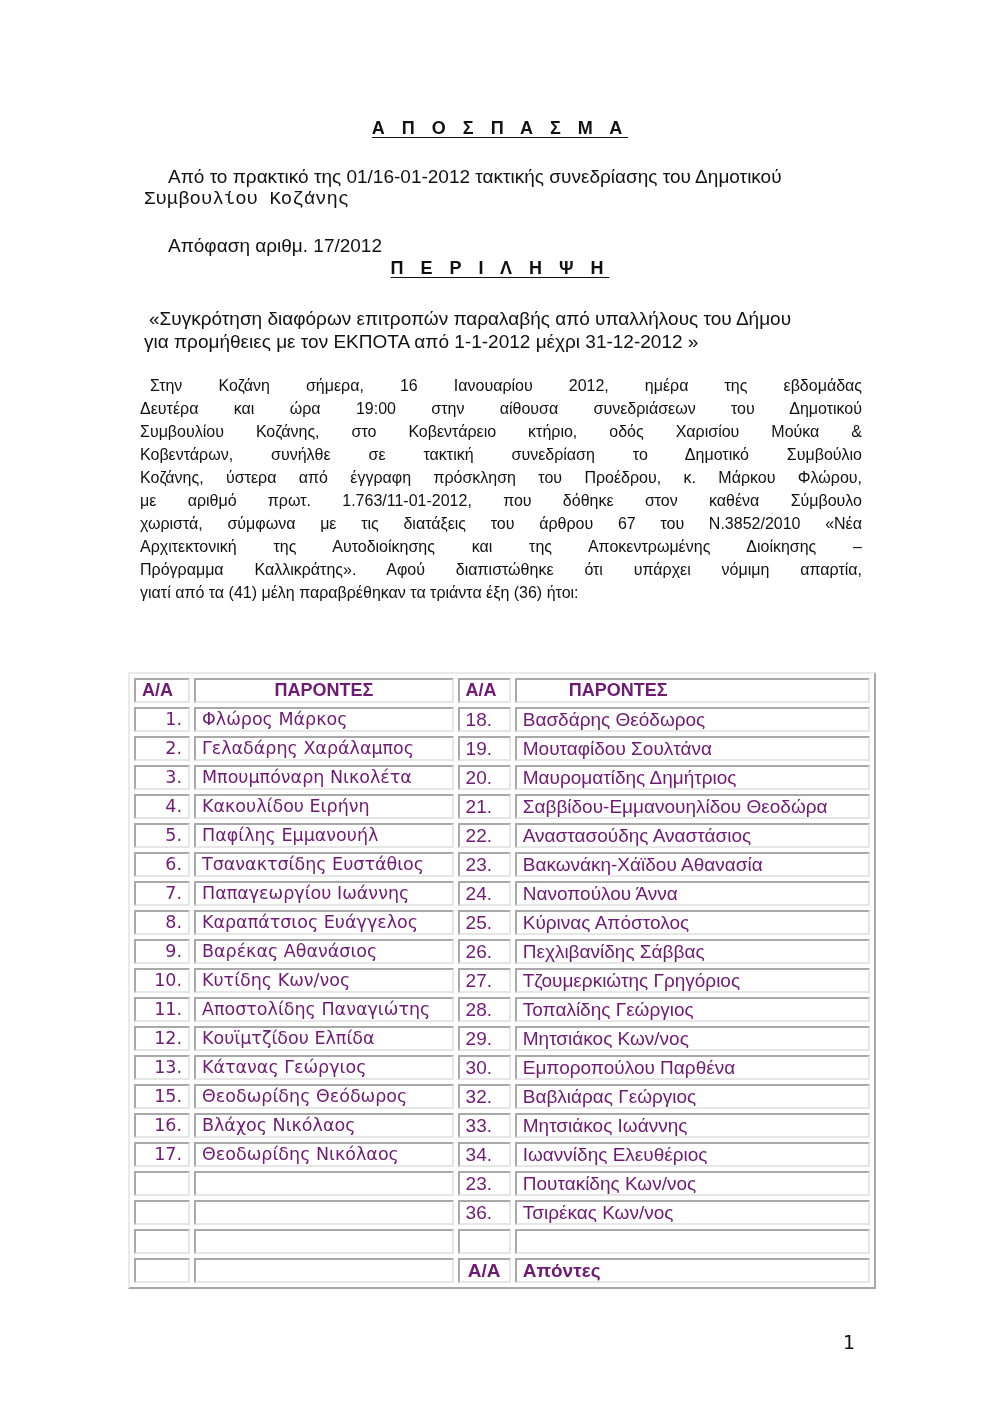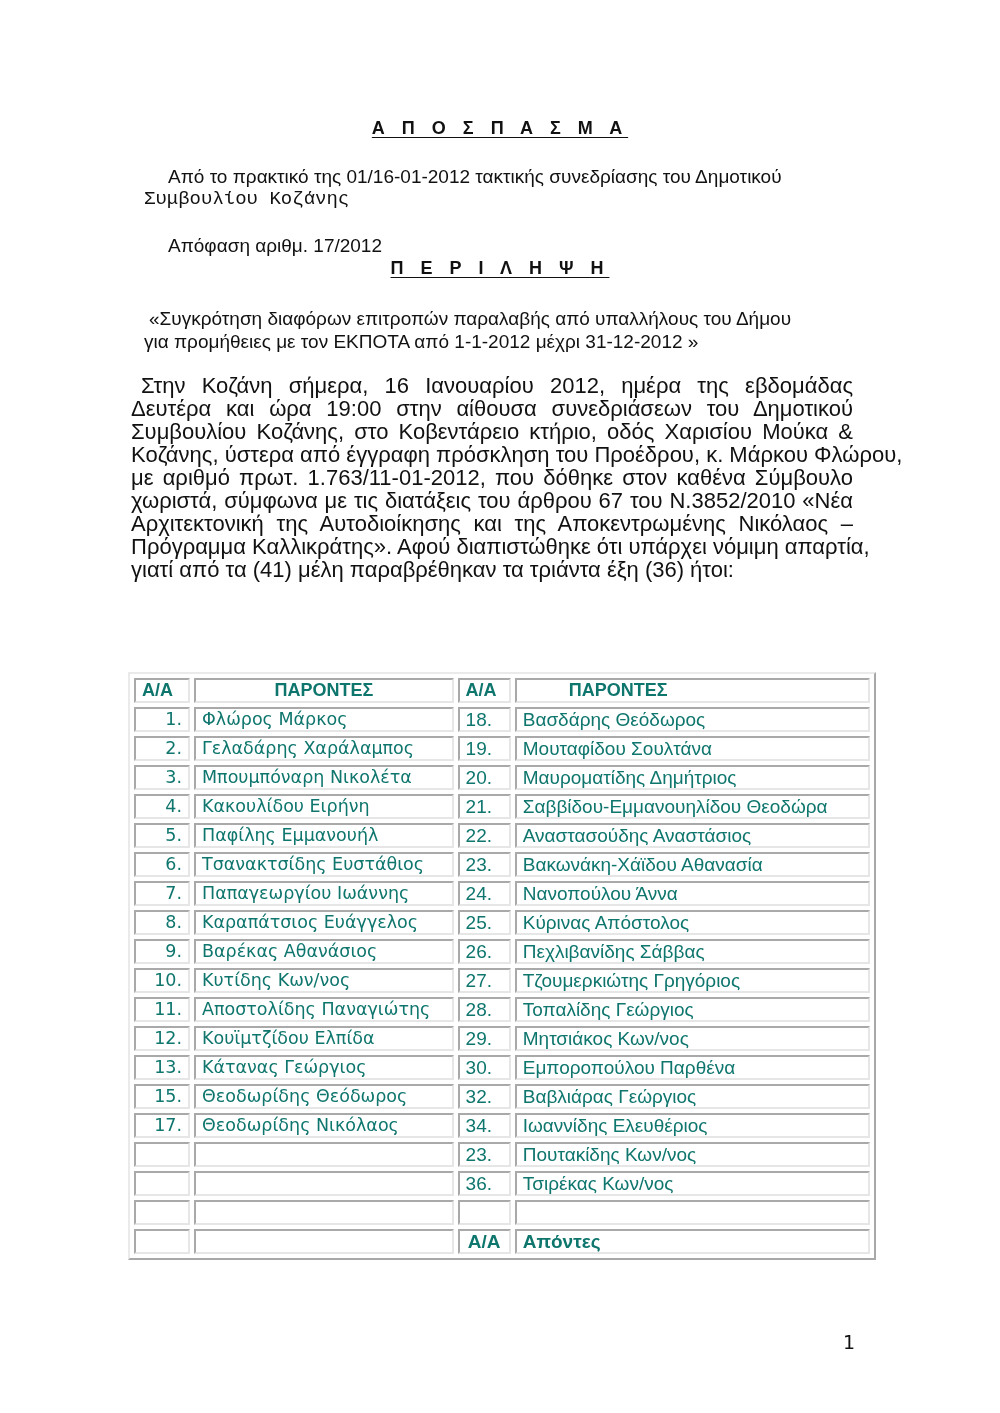--- a/index.html
+++ b/index.html
@@ -9,32 +9,32 @@
   }
   .page { position: absolute; left: 0; top: 0; width: 1000px; height: 1413px; }
   .abs { position: absolute; }
   .title {
     left: 0; width: 1000px; text-align: center;
     font-weight: bold; font-size: 18px; letter-spacing: 6px;
     text-decoration: underline; text-underline-offset: 3px;
   }
   .txt { font-size: 19px; line-height: 23px; white-space: nowrap; }
   .para {
-    left: 131px; width: 722px; font-size: 22px; line-height: 23px;
+    left: 140px; width: 722px; font-size: 16px; line-height: 23px;
     text-align: justify; text-align-last: left;
   }
   .para .ln { display: block; text-align: justify; text-align-last: justify; white-space: nowrap; height: 23px; }
   .para .ln.last { text-align-last: left; }
 
   table.members {
     position: absolute; left: 128px; top: 672px; width: 748px;
     border-collapse: separate; border-spacing: 4px;
     border-top: 2px solid #eaeaea; border-left: 2px solid #eaeaea;
     border-right: 2px solid #a8a8a8; border-bottom: 2px solid #a8a8a8;
-    font-family: "DejaVu Sans", sans-serif; font-size: 17.5px; color: #0f766e;
+    font-family: "DejaVu Sans", sans-serif; font-size: 17.5px; color: #701a75;
   }
   table.members td {
     height: 21px; padding: 0 6px; white-space: nowrap;
     border-top: 2px solid #a9a9a9; border-left: 2px solid #a9a9a9;
     border-right: 2px solid #e6e6e6; border-bottom: 2px solid #e6e6e6;
     line-height: 21px;
   }
   td.c1 { width: 52px; text-align: right; }
   td.c2 { width: 264px; }
   td.c3 { width: 43px; text-align: left; font-family: "Liberation Sans", sans-serif; font-size: 19px; }
@@ -60,24 +60,25 @@
 
   <div class="abs title" style="top:258px;">Π Ε Ρ Ι Λ Η Ψ Η</div>
 
   <div class="abs txt" style="left:149px; top:307px;">«Συγκρότηση διαφόρων επιτροπών παραλαβής από υπαλλήλους του Δήμου</div>
   <div class="abs txt" style="left:144px; top:330px;">για προμήθειες με τον ΕΚΠΟΤΑ από 1-1-2012 μέχρι 31-12-2012 »</div>
 
   <div class="abs para" style="top:374px;">
     <span class="ln" style="padding-left:10px;">Στην Κοζάνη   σήμερα,   16 Ιανουαρίου 2012, ημέρα  της   εβδομάδας</span>
     <span class="ln">Δευτέρα  και  ώρα  19:00  στην  αίθουσα συνεδριάσεων του Δημοτικού</span>
     <span class="ln">Συμβουλίου Κοζάνης, στο  Κοβεντάρειο κτήριο, οδός Χαρισίου Μούκα &amp;</span>
+    <span class="ln">Κοβεντάρων, συνήλθε σε τακτική  συνεδρίαση το  Δημοτικό  Συμβούλιο</span>
     <span class="ln">Κοζάνης, ύστερα  από έγγραφη πρόσκληση του Προέδρου, κ. Μάρκου Φλώρου,</span>
     <span class="ln">με αριθμό πρωτ. 1.763/11-01-2012, που δόθηκε στον καθένα  Σύμβουλο</span>
     <span class="ln">χωριστά, σύμφωνα  με τις διατάξεις του άρθρου 67 του Ν.3852/2010 «Νέα</span>
-    <span class="ln">Αρχιτεκτονική της Αυτοδιοίκησης και της Αποκεντρωμένης Νικόλαος –</span>
+    <span class="ln">Αρχιτεκτονική της Αυτοδιοίκησης και της Αποκεντρωμένης Διοίκησης –</span>
     <span class="ln">Πρόγραμμα Καλλικράτης». Αφού διαπιστώθηκε ότι  υπάρχει νόμιμη απαρτία,</span>
     <span class="ln last">γιατί από τα (41) μέλη παραβρέθηκαν τα τριάντα έξη  (36) ήτοι:</span>
   </div>
 
   <table class="members">
     <tbody id="members-body">
       <tr class="hdr">
         <td class="c1">Α/Α</td>
         <td class="c2">ΠΑΡΟΝΤΕΣ</td>
         <td class="c3">Α/Α</td>
@@ -161,20 +162,26 @@
           <td class="c3">30.</td>
           <td class="c4">Εμποροπούλου Παρθένα</td>
         </tr>
         <tr>
           <td class="c1">15.</td>
           <td class="c2">Θεοδωρίδης Θεόδωρος</td>
           <td class="c3">32.</td>
           <td class="c4">Βαβλιάρας Γεώργιος</td>
         </tr>
         <tr>
+          <td class="c1">16.</td>
+          <td class="c2">Βλάχος Νικόλαος</td>
+          <td class="c3">33.</td>
+          <td class="c4">Μητσιάκος Ιωάννης</td>
+        </tr>
+        <tr>
           <td class="c1">17.</td>
           <td class="c2">Θεοδωρίδης Νικόλαος</td>
           <td class="c3">34.</td>
           <td class="c4">Ιωαννίδης Ελευθέριος</td>
         </tr>
         <tr>
           <td class="c1"></td>
           <td class="c2"></td>
           <td class="c3">23.</td>
           <td class="c4">Πουτακίδης Κων/νος</td>

